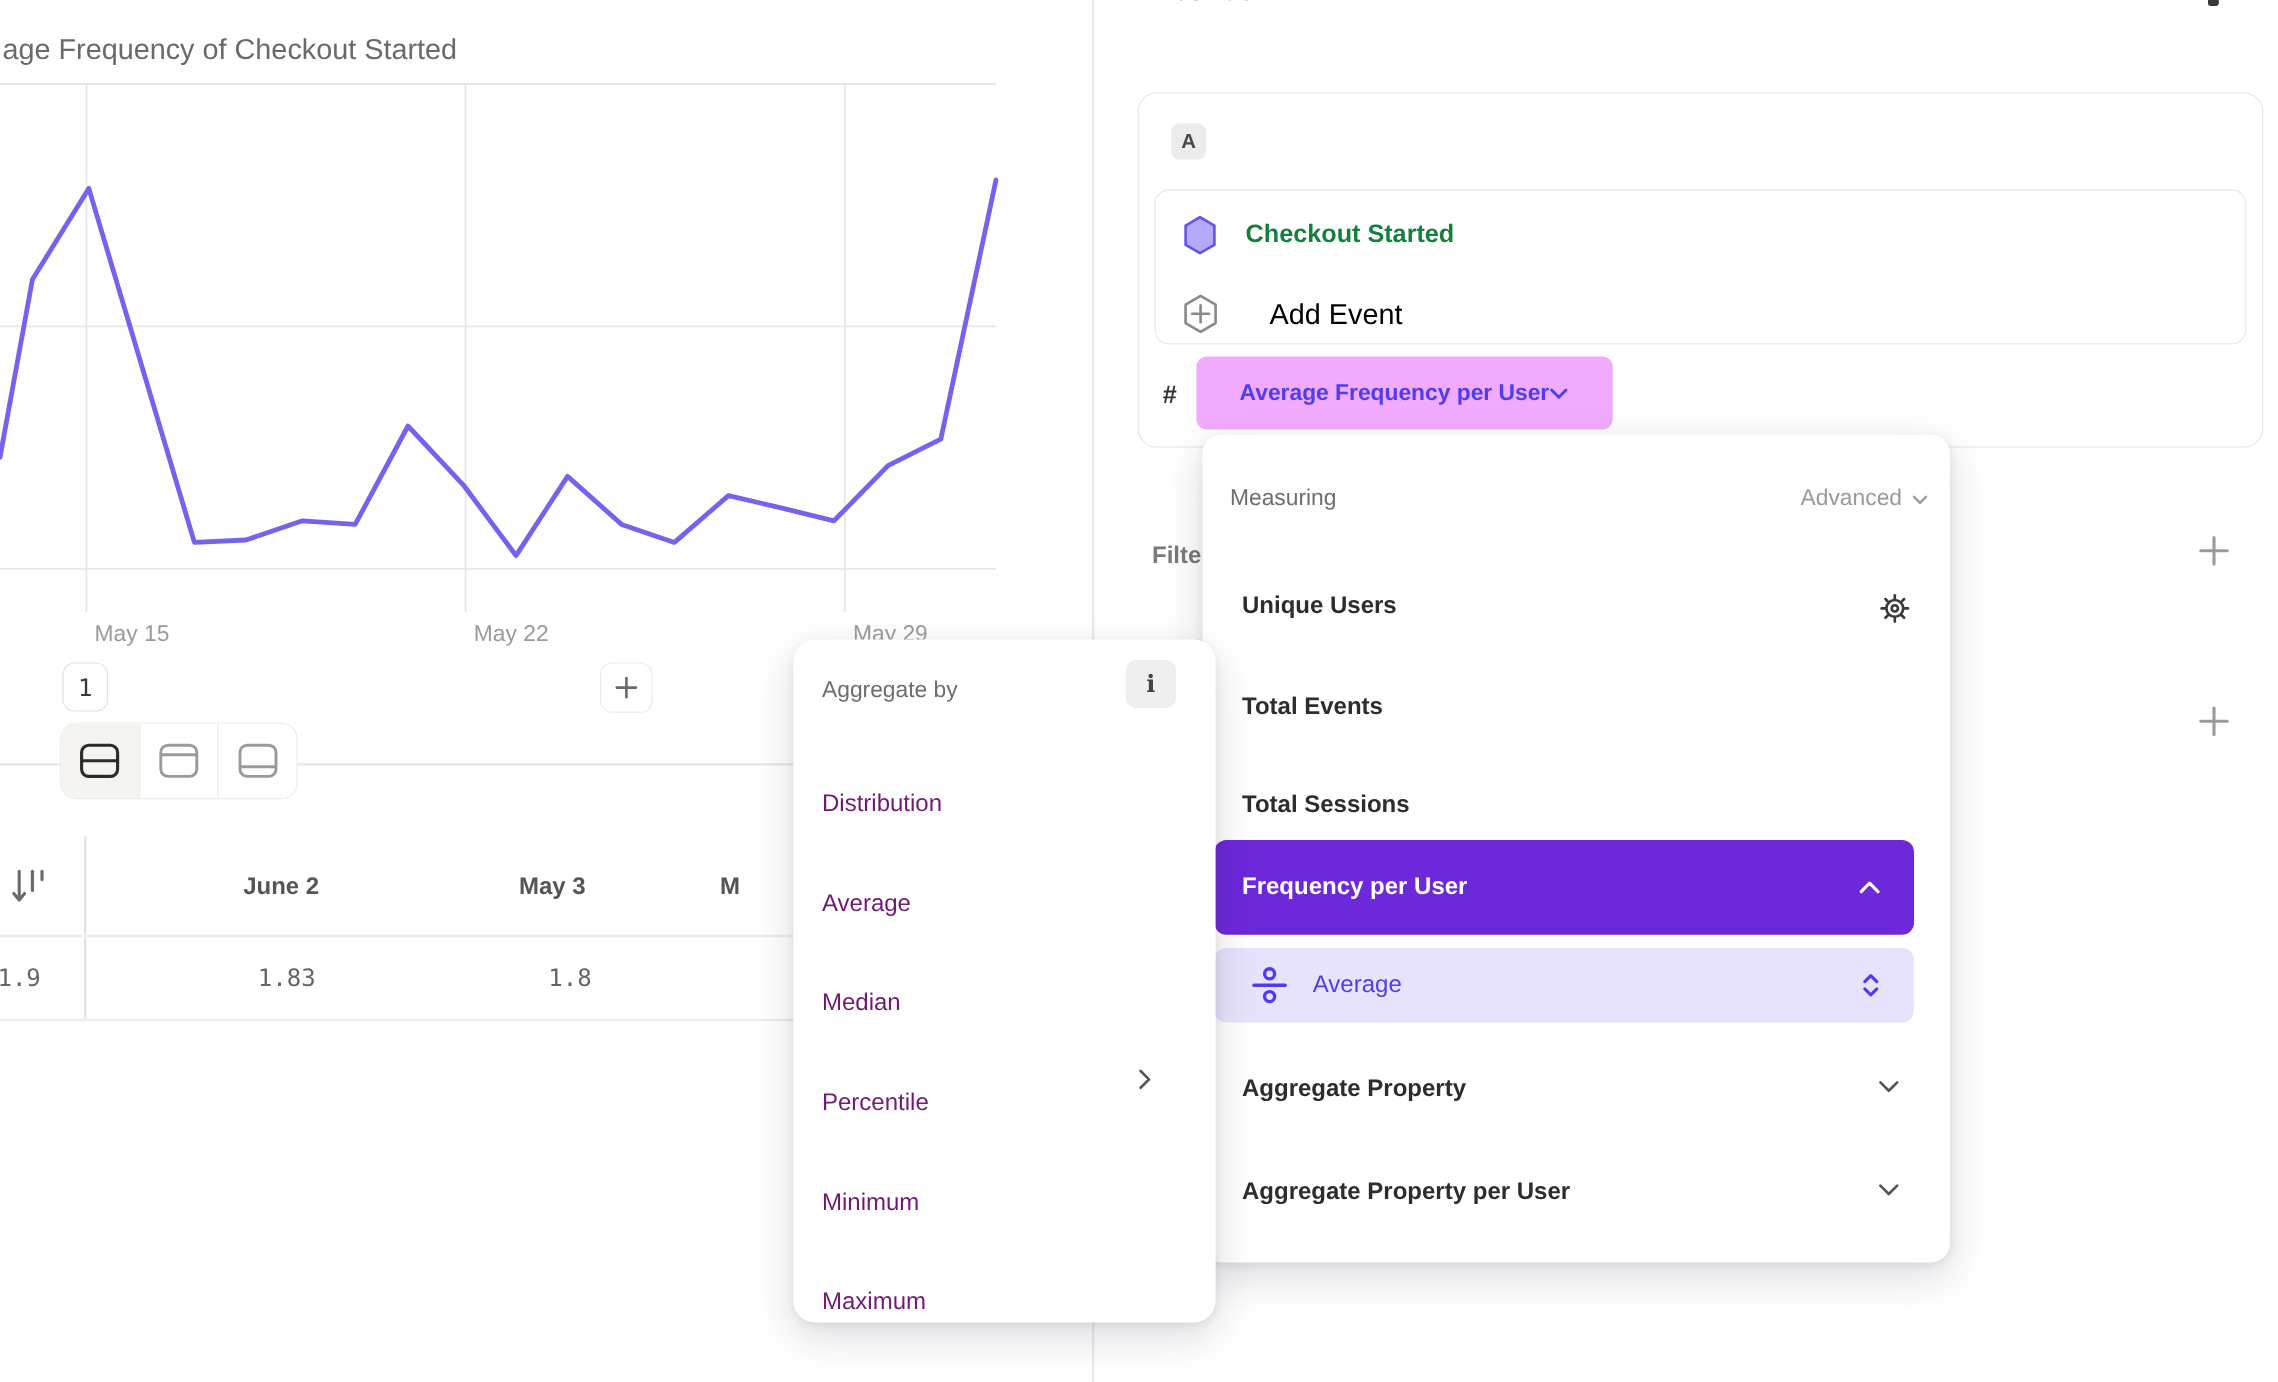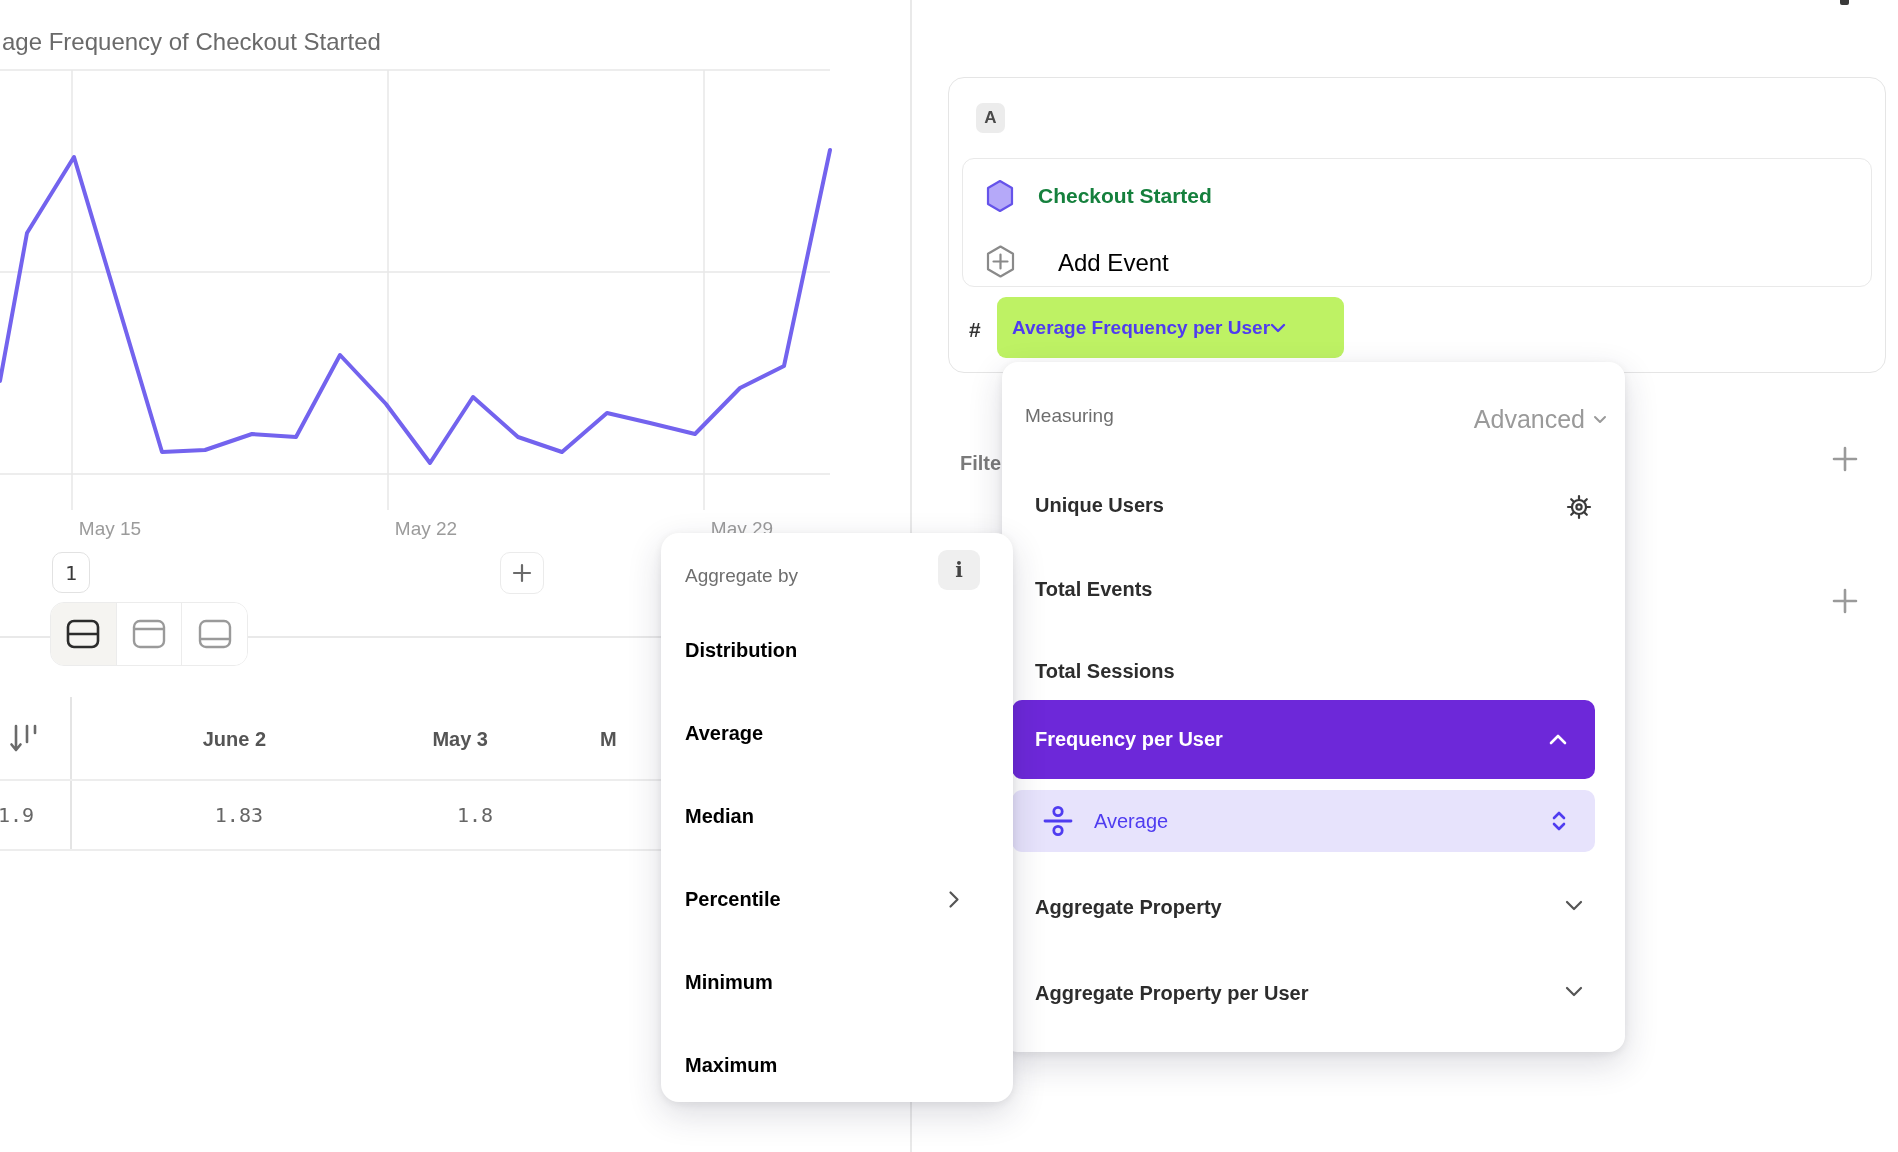--- a/index.html
+++ b/index.html
@@ -62,38 +62,38 @@
   .event-box{
     left:962px; top:158px; width:910px; height:129px;
     border:1.5px solid #e9e9e9; border-radius:12px; background:#fff;
   }
   .event-row-label{ left:1038px; top:184px; font-size:21px; font-weight:bold; color:#15803d; }
   .add-event-label{ left:1058px; top:249px; font-size:24px; color:#000000; }
   .hex-icon{ left:985px; top:179px; }
   .addhex-icon{ left:984px; top:244px; }
   .hash-sign{ left:969px; top:318px; font-size:21px; font-weight:bold; color:#333; }
   .measure-pill{
-    left:997px; top:297px; width:347px; height:61px; background:#bef264; border-radius:9px;
-    display:flex; align-items:center; padding-left:15px;
+    left:997px; top:297px; width:347px; height:61px; background:#f0abfc; border-radius:9px;
+    display:flex; align-items:center; padding-left:36px;
     font-size:19px; font-weight:bold; color:#4f3cf0; z-index:4;
   }
 
   .filters-label{ left:960px; top:452px; font-size:20px; font-weight:bold; color:#7a7a7a; z-index:1; }
   .panel-add-btn{ width:30px; height:30px; display:flex; align-items:center; justify-content:center; z-index:1;}
   .add-filter{ left:1830px; top:444px; }
   .add-breakdown{ left:1830px; top:586px; }
 
   
   .measuring-panel{
     left:1002px; top:362px; width:623px; height:690px; background:#fff; border-radius:16px;
     box-shadow:0 12px 34px rgba(40,40,70,.16), 0 2px 8px rgba(0,0,0,.07); z-index:10;
   }
   .measuring-panel .hdr{ position:absolute; left:23px; top:43px; font-size:19px; color:#6e6e6e; }
   .advanced{ position:absolute; right:18px; top:43px; display:flex; align-items:center; gap:8px;
-             font-size:25px; color:#9a9a9a; }
+             font-size:19px; color:#9a9a9a; }
   .m-item{ position:absolute; left:33px; font-size:20px; font-weight:bold; color:#2d2d2d; white-space:nowrap; }
   .gear{ position:absolute; left:562px; top:130px; }
   .sel-row{
     position:absolute; left:10px; top:338px; width:583px; height:79px; background:#6d28d9; border-radius:10px;
     display:flex; align-items:center; padding-left:23px;
     font-size:20px; font-weight:bold; color:#fff;
   }
   .sub-row{
     position:absolute; left:10px; top:428px; width:583px; height:62px; background:#e7e3fc; border-radius:10px;
     display:flex; align-items:center; gap:20px; padding-left:30px;
@@ -106,21 +106,21 @@
   .aggregate-panel{
     left:661px; top:533px; width:352px; height:569px; background:#fff; border-radius:18px;
     box-shadow:0 12px 34px rgba(40,40,70,.16), 0 2px 8px rgba(0,0,0,.07); z-index:20;
   }
   .aggregate-panel .hdr{ position:absolute; left:24px; top:32px; font-size:19px; color:#6e6e6e; }
   .info-box{
     position:absolute; left:277px; top:17px; width:42px; height:40px; background:#efefef; border-radius:9px;
     display:flex; align-items:center; justify-content:center;
     font-family:"DejaVu Serif", serif; font-size:20px; font-weight:bold; color:#444;
   }
-  .ag-item{ position:absolute; left:24px; font-size:20px; font-weight:bold; color:#000000; }
+  .ag-item{ position:absolute; left:24px; font-size:20px; font-weight:normal; color:#701a75;margin-top:20px; }
   .ag-chev{ position:absolute; left:287px; }
 </style>
 </head>
 <body>
 
 <div class="app">
 
   <div class="abs chart-title">age Frequency of Checkout Started</div>
 
   <svg class="abs chart-svg" width="860" height="560" viewBox="0 0 860 560">

